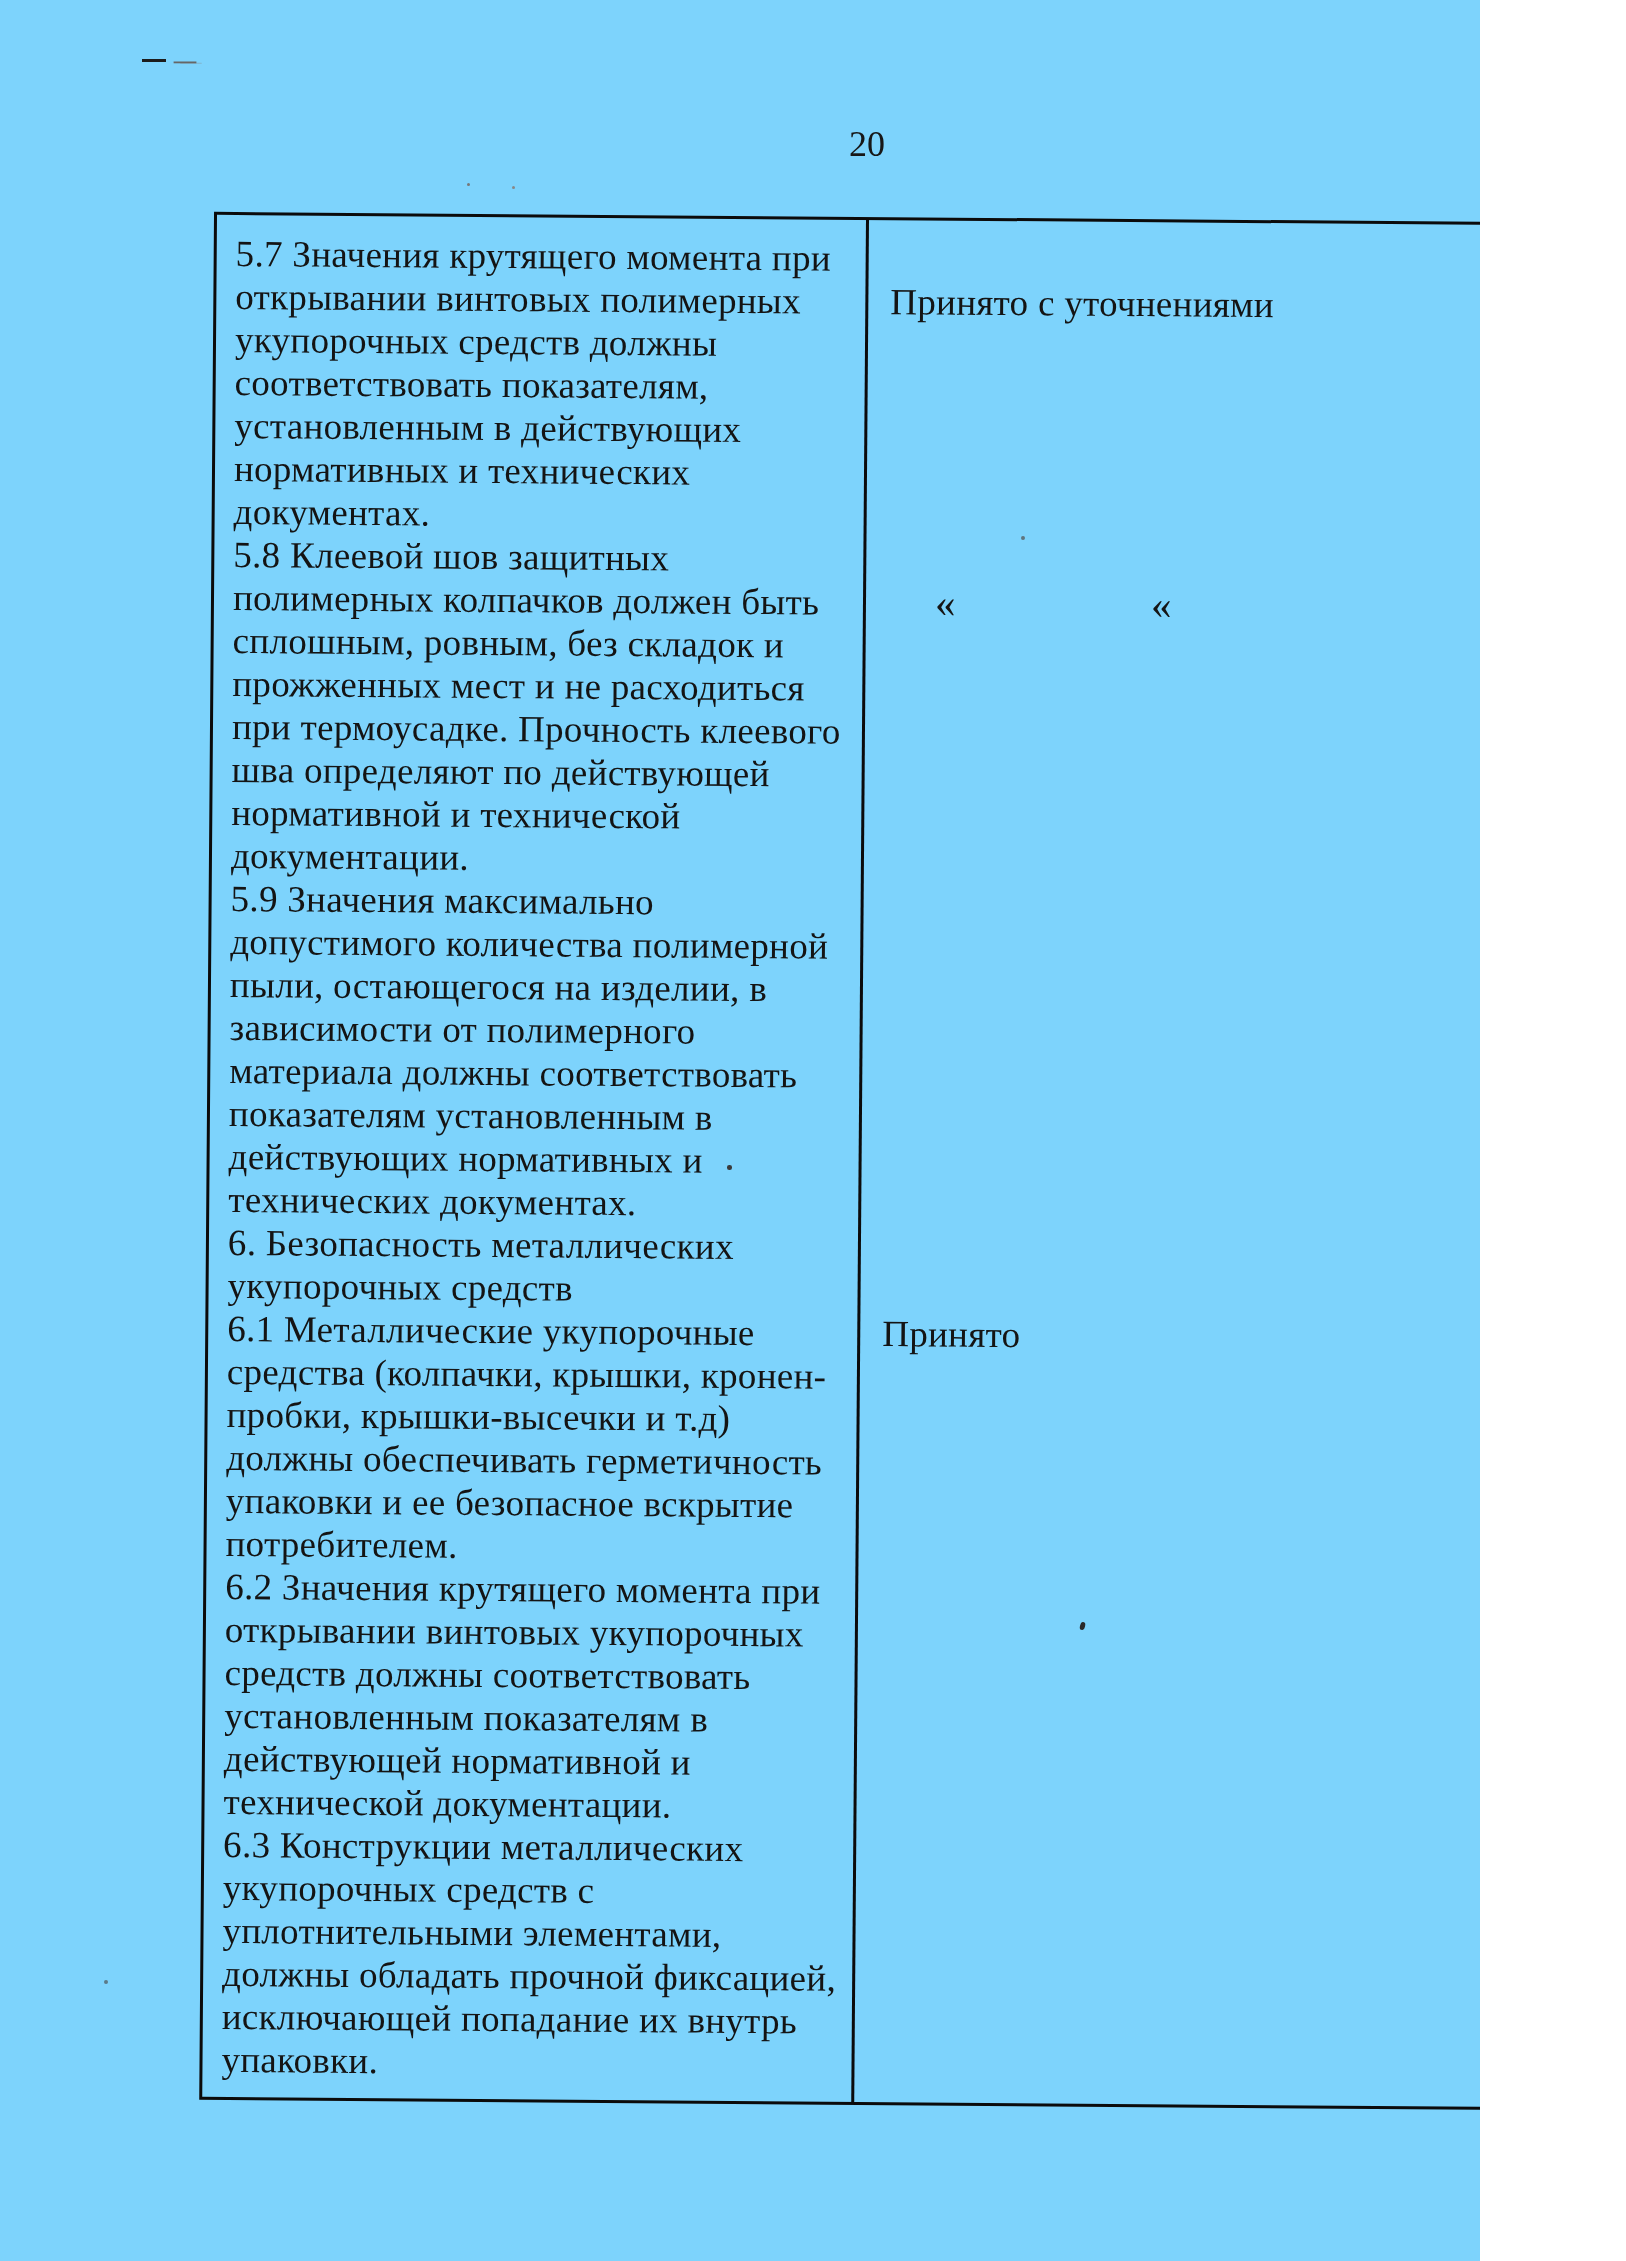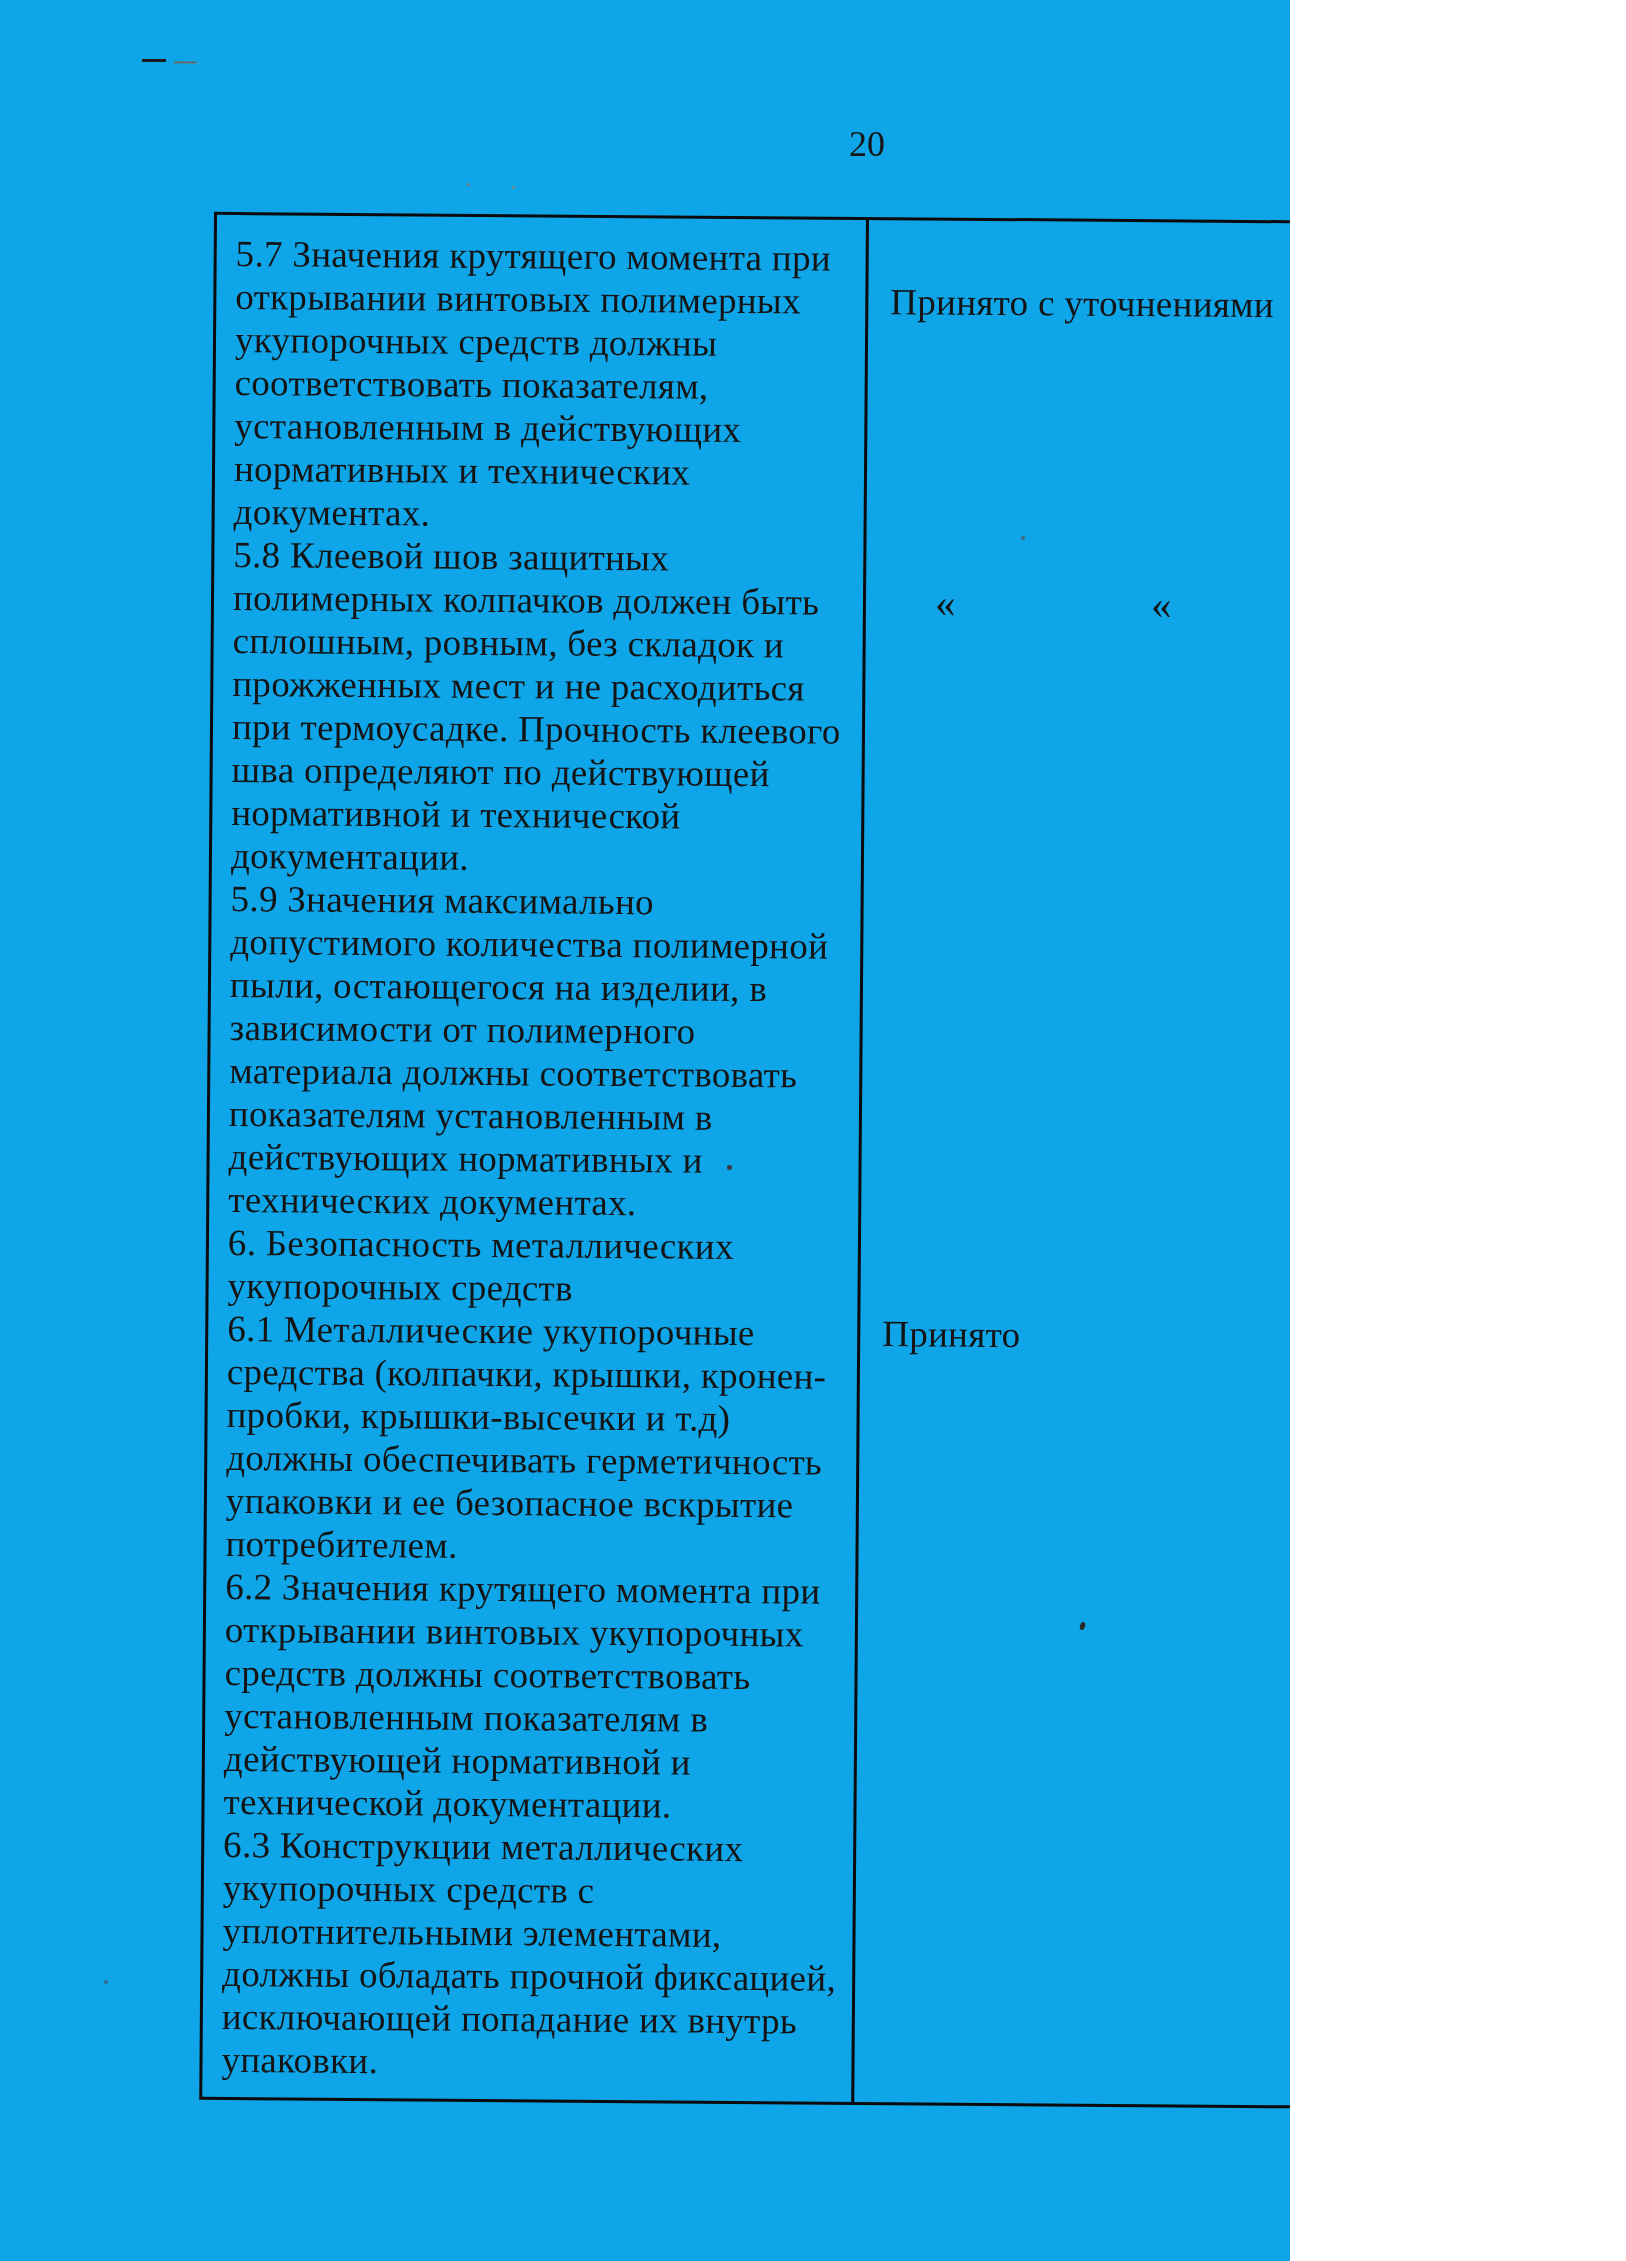--- a/index.html
+++ b/index.html
@@ -1,21 +1,21 @@
 <!DOCTYPE html>
 <html style="font-size:10.2px"><head>
 <meta charset="utf-8">
 <style>
   html, body { margin: 0; padding: 0; background: #ffffff; }
 
   .page {
     position: relative;
-    width: 1290px;
+    width: 1480px;
     height: 2261px;
-    background: #0ea5e9;
+    background: #7dd3fc;
     overflow: hidden;
     font-family: "Liberation Serif", "DejaVu Serif", serif;
     color: #141414;
   }
 
   .page-number {
     position: absolute;
     top: 125px;
     left: 849px;
     font-size: 36px;

